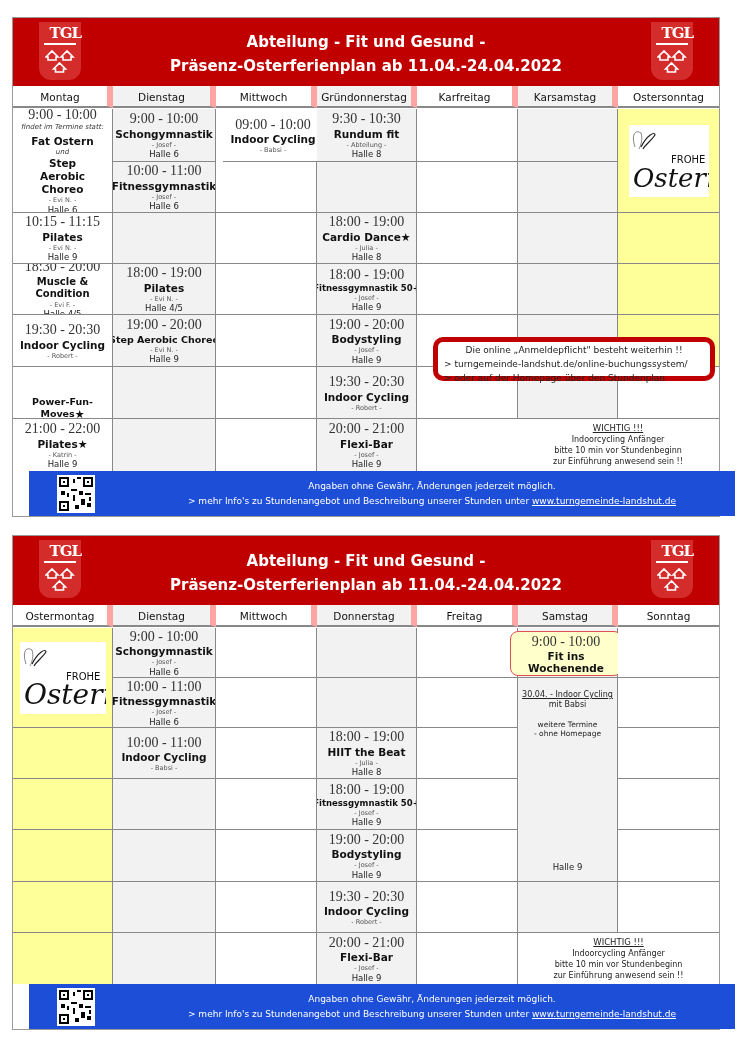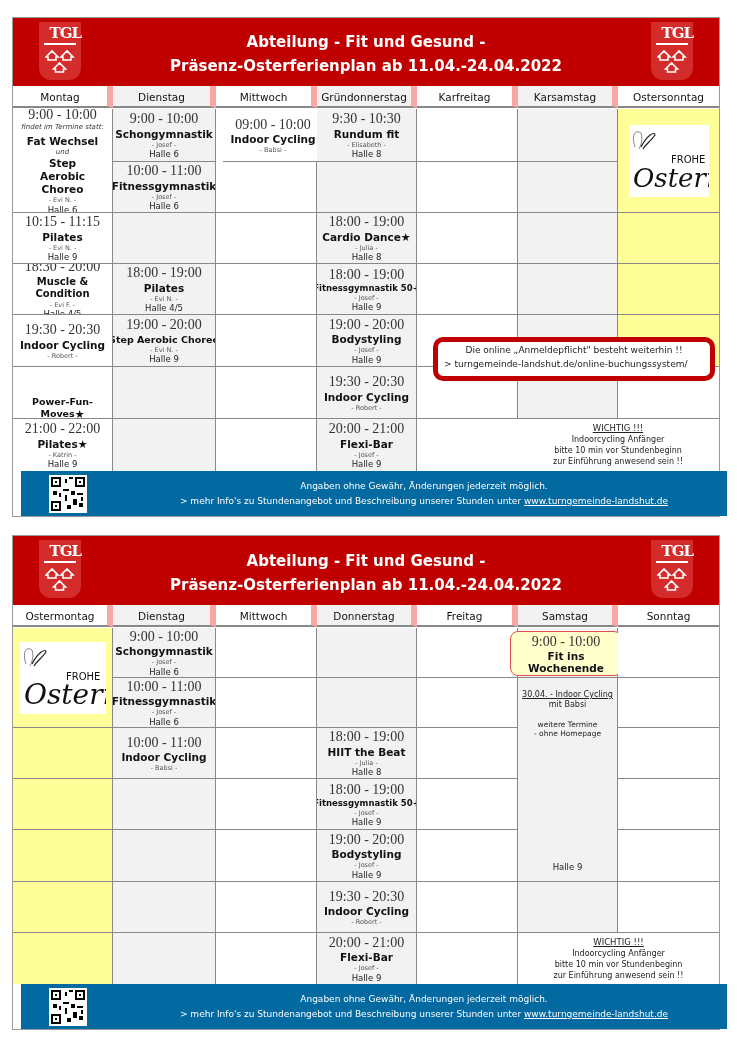--- a/index.html
+++ b/index.html
@@ -16,21 +16,21 @@
   .cell{position:absolute;box-sizing:border-box;border-right:1px solid #888;border-bottom:1px solid #888;text-align:center;font-size:8px;line-height:1.25;display:flex;flex-direction:column;justify-content:center;align-items:center;overflow:hidden;}
   .g{background:#f2f2f2;}
   .y{background:#ffff99;}
   .w{background:#fff;}
   .time{font-size:14px;color:#333;font-family:Liberation Serif, serif;}
   .name{font-size:10.5px;font-weight:bold;color:#111;}
   .trainer{font-size:6.5px;color:#555;}
   .hall{font-size:8.5px;color:#222;}
   .note{font-size:7px;font-style:italic;color:#333;}
   .star{font-size:11px;vertical-align:top;}
-  .footer{position:absolute;left:8px;width:706px;height:45px;background:#0369a1;color:#fff;}
+  .footer{position:absolute;left:16px;width:706px;height:45px;background:#1d4ed8;color:#fff;}
   .qr{position:absolute;left:28px;top:4px;width:38px;height:38px;background:#fff;}
   .ftext{position:absolute;left:100px;width:606px;text-align:center;font-size:9px;line-height:15px;top:8px;}
   .ftext a{color:#fff;text-decoration:underline;}
   .easter{width:80px;height:72px;background:#fff;position:relative;}
   .notice{position:absolute;left:433px;top:337px;width:282px;height:44px;border:5px solid #c00000;border-radius:10px;background:#fff;font-size:9px;line-height:14px;color:#222;padding:1px 6px;box-sizing:border-box;}
   .notice div{white-space:nowrap;}
   .wichtig{font-size:8px;line-height:11px;color:#222;}
   .wichtig u{font-size:8.5px;}
   .satbox{position:absolute;box-sizing:border-box;border:1.5px solid #e05050;border-radius:8px;background:#ffffcc;display:flex;flex-direction:column;justify-content:center;align-items:center;text-align:center;}
 </style>
@@ -71,21 +71,21 @@
     <div class="day w" style="left:203px;width:101px;">Mittwoch</div>
     <div class="day g" style="left:304px;width:100px;">Gründonnerstag</div>
     <div class="day w" style="left:404px;width:101px;">Karfreitag</div>
     <div class="day g" style="left:505px;width:100px;">Karsamstag</div>
     <div class="day w" style="left:605px;width:101px;border-right:none;">Ostersonntag</div>
   </div>
 
   <div class="cell w" style="left:0;top:91px;width:100px;height:104px;">
     <span class="time">9:00 - 10:00</span>
     <span class="note">findet im Termine statt:</span>
-    <span class="name" style="margin-top:3px;">Fat Wechsel</span>
+    <span class="name" style="margin-top:3px;">Fat Ostern</span>
     <span class="note">und</span>
     <span class="name" style="width:70px;">Step Aerobic Choreo</span>
     <span class="trainer">- Evi N. -</span>
     <span class="hall">Halle 6</span>
   </div>
   <div class="cell w" style="left:0;top:195px;width:100px;height:51px;">
     <span class="time">10:15 - 11:15</span>
     <span class="name">Pilates</span>
     <span class="trainer">- Evi N. -</span>
     <span class="hall">Halle 9</span>
@@ -151,21 +151,21 @@
   <div class="cell w" style="left:203px;top:144px;width:101px;height:51px;"></div>
   <div class="cell w" style="left:203px;top:195px;width:101px;height:51px;"></div>
   <div class="cell w" style="left:203px;top:246px;width:101px;height:51px;"></div>
   <div class="cell w" style="left:203px;top:297px;width:101px;height:52px;"></div>
   <div class="cell w" style="left:203px;top:349px;width:101px;height:52px;"></div>
   <div class="cell w" style="left:203px;top:401px;width:101px;height:52px;border-bottom:none;"></div>
 
   <div class="cell g" style="left:304px;top:91px;width:100px;height:53px;">
     <span class="time">9:30 - 10:30</span>
     <span class="name">Rundum fit</span>
-    <span class="trainer">- Elisabeth -</span>
+    <span class="trainer">- Abteilung -</span>
     <span class="hall">Halle 8</span>
   </div>
   <div class="cell g" style="left:304px;top:144px;width:100px;height:51px;"></div>
   <div class="cell g" style="left:304px;top:195px;width:100px;height:51px;">
     <span class="time">18:00 - 19:00</span>
     <span class="name"><span>Cardio Dance</span><span class="star">★</span></span>
     <span class="trainer">- Julia -</span>
     <span class="hall">Halle 8</span>
   </div>
   <div class="cell g" style="left:304px;top:246px;width:100px;height:51px;">
@@ -260,20 +260,21 @@
     <div class="ftext">
       <div>Angaben ohne Gewähr, Änderungen jederzeit möglich.</div>
       <div><span>&gt; mehr Info's zu Stundenangebot und Beschreibung unserer Stunden unter </span><a>www.turngemeinde-landshut.de</a></div>
     </div>
   </div>
 </div>
 
 <div class="notice">
   <div style="text-align:center;">Die online „Anmeldepflicht" besteht weiterhin !!</div>
   <div>&gt; turngemeinde-landshut.de/online-buchungssystem/</div>
+  <div>&gt; oder auf der Homepage über den Stundenplan</div>
 </div>
 
 <div class="page" style="top:535px;height:493px;">
   <div class="hdr" style="height:69px;">
     <div class="logo" style="left:26px;">
       <div class="t">TGL</div>
         <div class="ln"></div>
       <svg width="30" height="30" viewBox="0 0 30 30">
           <g fill="none" stroke="#fff" stroke-width="1.6">
             <path d="M1 11 L7 5 L13 11 L11 11 L11 14 L3 14 L3 11 Z"></path>

